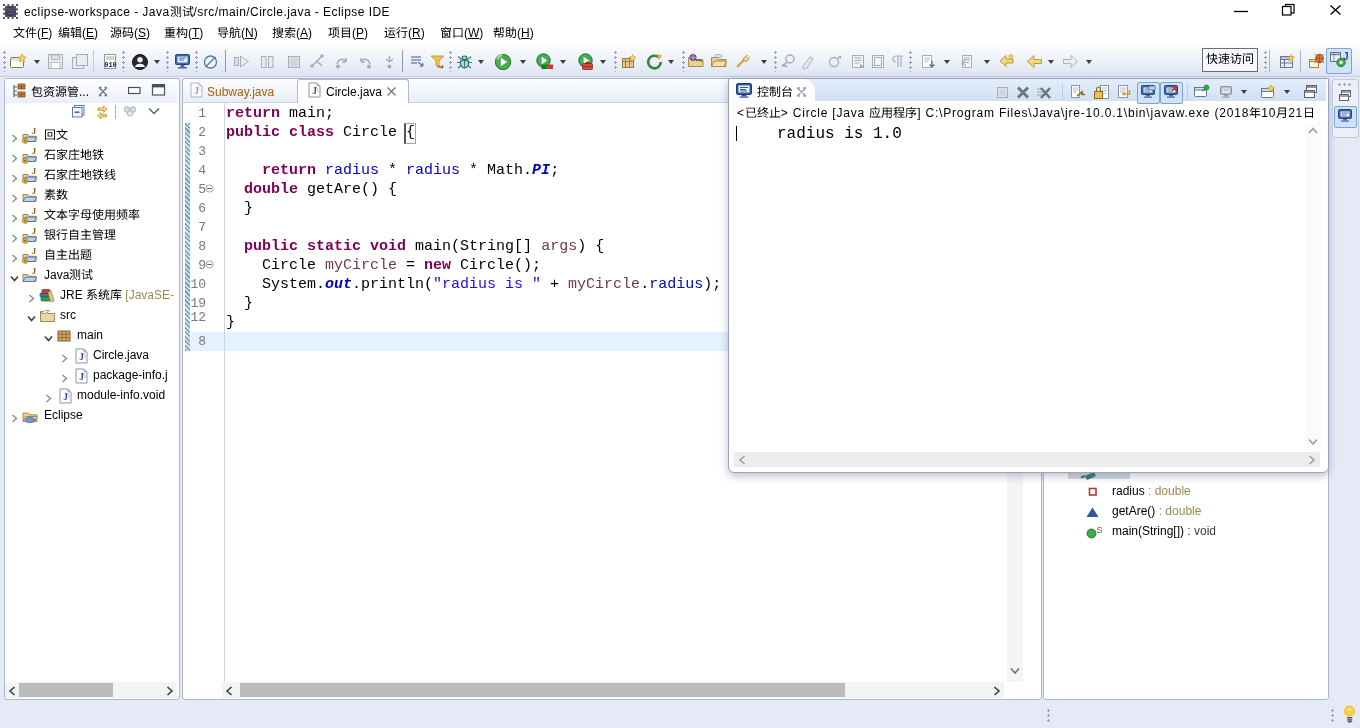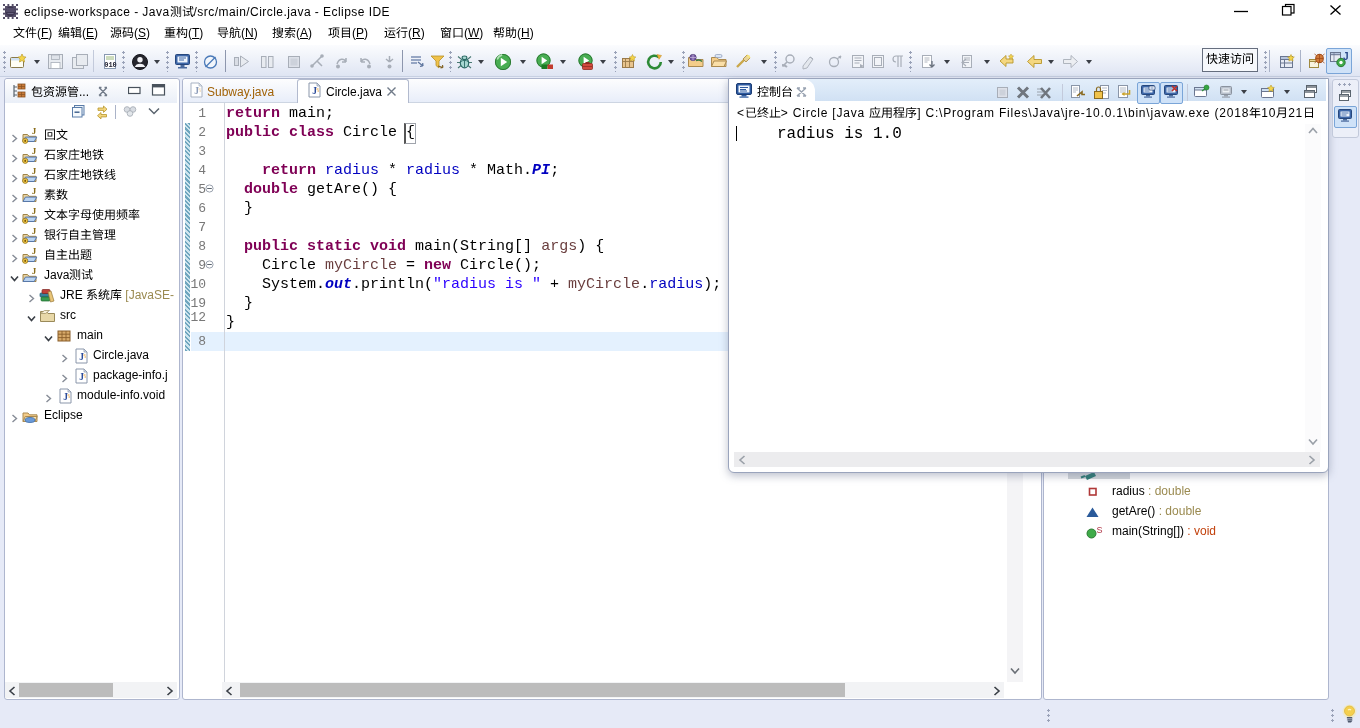--- a/index.html
+++ b/index.html
@@ -598,21 +598,21 @@
   </svg>
 <div class="txt" style="left:1112px;top:484px">radius<span style="color:#9a8a50"> : double</span></div>
 <svg class="icon" style="left:1086px;top:506px" width="13" height="12">
     <path d="M6.5 1.5 L12.5 11 H0.5z" fill="#2a5a9a"></path>
   </svg>
 <div class="txt" style="left:1112px;top:504px">getAre()<span style="color:#9a8a50"> : double</span></div>
 <svg class="icon" style="left:1086px;top:526px" width="18" height="14">
     <circle cx="5.5" cy="7.5" r="4.5" fill="#3fab49" stroke="#2c7a34"></circle>
     <text x="10.5" y="7" font-size="9" fill="#b03848" font-family="Liberation Sans">S</text>
   </svg>
-<div class="txt" style="left:1112px;top:524px">main(String[])<span style="color:#c2410c"> : void</span></div>
+<div class="txt" style="left:1112px;top:524px">main(String[])<span style="color:#404040"> : void</span></div>
 <div class="abs" style="left:728px;top:78px;width:599px;height:393px;background:#fff;border:1px solid #9aa4bc;border-radius:0 0 6px 6px;box-shadow:0 3px 8px rgba(90,100,130,0.40)"></div>
 <div class="abs" style="left:729px;top:79px;width:597px;height:24px;background:linear-gradient(#e3eefa,#cfe0f3)"></div>
 <div class="abs" style="left:729px;top:79px;width:86px;height:24px;background:#fff;border-radius:0 12px 0 0"></div>
 <div class="abs" style="left:729px;top:101px;width:597px;height:2px;background:#fff"></div>
 <svg class="icon" style="left:736px;top:83px" width="16" height="15">
 <rect x="0.5" y="0.5" width="15" height="11" rx="1.5" fill="#2d5aa0" stroke="#1c3c74"></rect>
 <rect x="2.5" y="2.5" width="11" height="7" fill="#f4f8fe"></rect>
 <path d="M4 4.5 h8 M4 6.5 h6 M4 8 h7" stroke="#2d5aa0" stroke-width="1.1"></path>
 <rect x="5.5" y="12" width="5" height="1.5" fill="#2d5aa0"></rect>
     <rect x="3.5" y="13.5" width="9" height="1.2" fill="#2d5aa0"></rect>

